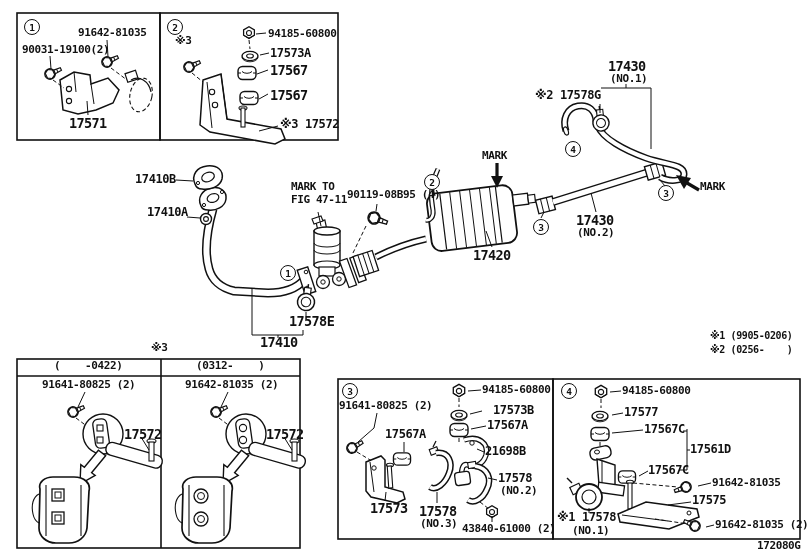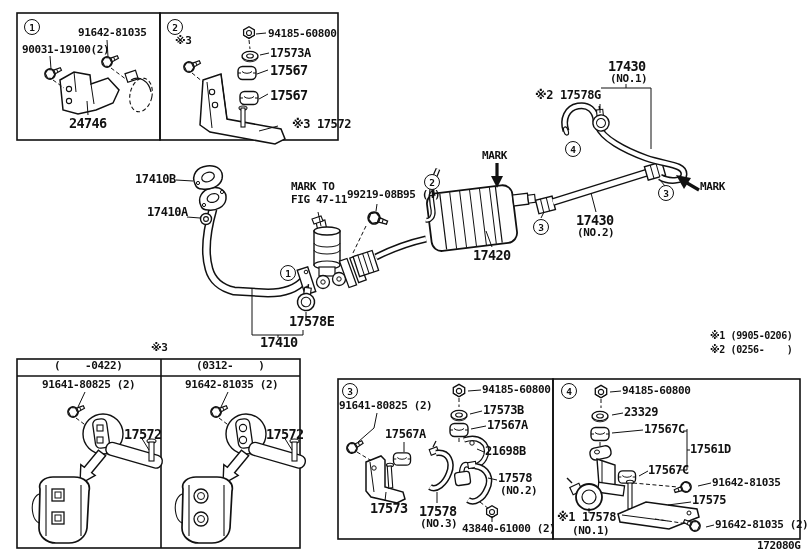--- a/index.html
+++ b/index.html
@@ -322,34 +322,34 @@
 <div class="co" style="left:280px;top:265px">1</div>
 <div class="co" style="left:424px;top:174px">2</div>
 <div class="co" style="left:533px;top:219px">3</div>
 <div class="co" style="left:658px;top:185px">3</div>
 <div class="co" style="left:565px;top:141px">4</div>
 <div class="co" style="left:342px;top:383px">3</div>
 <div class="co" style="left:561px;top:383px">4</div>
 
 <div class="lbl" style="left:78px;top:27px">91642-81035</div>
 <div class="lbl" style="left:22px;top:44px">90031-19100(2)</div>
-<div class="lbl s13" style="left:69px;top:116px">24746</div>
+<div class="lbl s13" style="left:69px;top:116px">17571</div>
 
 <div class="lbl" style="left:175px;top:35px">※3</div>
 <div class="lbl" style="left:268px;top:28px">94185-60800</div>
 <div class="lbl s12" style="left:270px;top:47px">17573A</div>
 <div class="lbl s13" style="left:270px;top:63px">17567</div>
 <div class="lbl s13" style="left:270px;top:88px">17567</div>
-<div class="lbl s12" style="left:292px;top:118px">※3 17572</div>
+<div class="lbl s12" style="left:280px;top:118px">※3 17572</div>
 
 <div class="lbl s12" style="left:135px;top:173px">17410B</div>
 <div class="lbl s12" style="left:147px;top:206px">17410A</div>
 <div class="lbl" style="left:291px;top:181px">MARK TO</div>
 <div class="lbl" style="left:291px;top:194px">FIG 47-11</div>
-<div class="lbl" style="left:347px;top:189px">99219-08B95 (4)</div>
+<div class="lbl" style="left:347px;top:189px">90119-08B95 (4)</div>
 <div class="lbl" style="left:482px;top:150px">MARK</div>
 <div class="lbl s13" style="left:473px;top:248px">17420</div>
 <div class="lbl s13" style="left:576px;top:213px">17430</div>
 <div class="lbl" style="left:577px;top:227px">(NO.2)</div>
 <div class="lbl s13" style="left:608px;top:59px">17430</div>
 <div class="lbl" style="left:610px;top:73px">(NO.1)</div>
 <div class="lbl s12" style="left:535px;top:89px">※2 17578G</div>
 <div class="lbl" style="left:700px;top:181px">MARK</div>
 <div class="lbl s13" style="left:289px;top:314px">17578E</div>
 <div class="lbl s13" style="left:260px;top:335px">17410</div>
@@ -359,34 +359,34 @@
 
 <div class="lbl" style="left:151px;top:342px">※3</div>
 <div class="lbl" style="left:54px;top:360px">(    -0422)</div>
 <div class="lbl" style="left:196px;top:360px">(0312-    )</div>
 <div class="lbl" style="left:42px;top:379px">91641-80825 (2)</div>
 <div class="lbl s13" style="left:124px;top:427px">17572</div>
 <div class="lbl" style="left:185px;top:379px">91642-81035 (2)</div>
 <div class="lbl s13" style="left:266px;top:427px">17572</div>
 
 <div class="lbl" style="left:482px;top:384px">94185-60800</div>
-<div class="lbl s12" style="left:483px;top:404px">17573B</div>
+<div class="lbl s12" style="left:493px;top:404px">17573B</div>
 <div class="lbl s12" style="left:487px;top:419px">17567A</div>
 <div class="lbl" style="left:339px;top:400px">91641-80825 (2)</div>
 <div class="lbl s12" style="left:385px;top:428px">17567A</div>
 <div class="lbl s12" style="left:485px;top:445px">21698B</div>
 <div class="lbl s12" style="left:498px;top:472px">17578</div>
 <div class="lbl" style="left:500px;top:485px">(NO.2)</div>
 <div class="lbl s13" style="left:370px;top:501px">17573</div>
 <div class="lbl s13" style="left:419px;top:504px">17578</div>
 <div class="lbl" style="left:420px;top:518px">(NO.3)</div>
 <div class="lbl" style="left:462px;top:523px">43840-61000 (2)</div>
 
 <div class="lbl" style="left:622px;top:385px">94185-60800</div>
-<div class="lbl s12" style="left:624px;top:406px">23329</div>
+<div class="lbl s12" style="left:624px;top:406px">17577</div>
 <div class="lbl s12" style="left:644px;top:423px">17567C</div>
 <div class="lbl s12" style="left:690px;top:443px">17561D</div>
 <div class="lbl s12" style="left:648px;top:464px">17567C</div>
 <div class="lbl" style="left:712px;top:477px">91642-81035</div>
 <div class="lbl s12" style="left:692px;top:494px">17575</div>
 <div class="lbl s12" style="left:557px;top:511px">※1 17578</div>
 <div class="lbl" style="left:572px;top:525px">(NO.1)</div>
 <div class="lbl" style="left:715px;top:519px">91642-81035 (2)</div>
 
 <div class="lbl" style="left:757px;top:540px">172080G</div>

